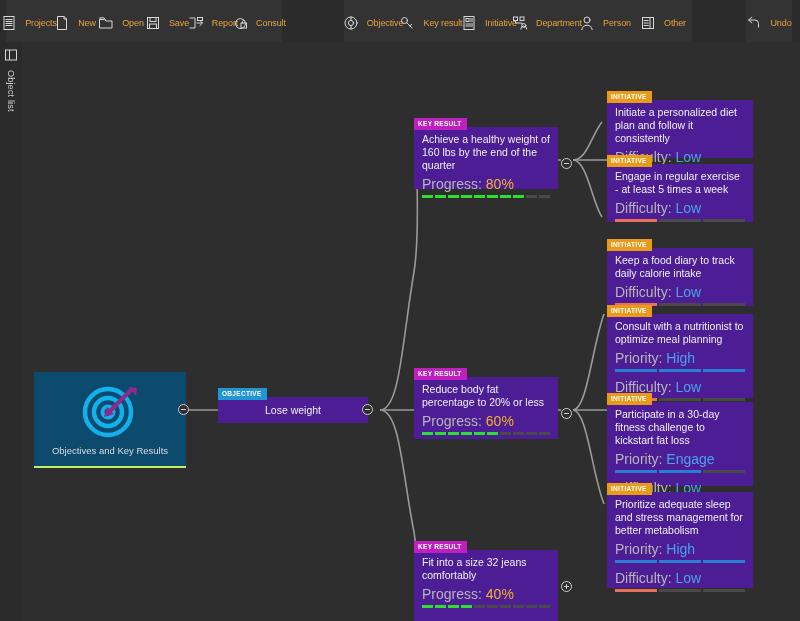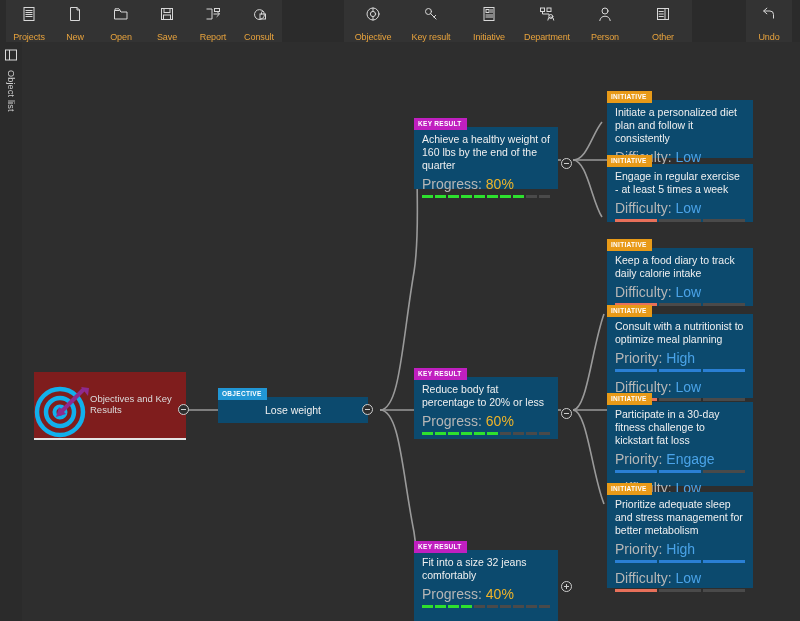--- a/index.html
+++ b/index.html
@@ -15,21 +15,21 @@
   
   .toolbar {
     position:absolute; top:0; left:0; width:800px; height:42px;
     background:#2b2b2b;
     display:flex; align-items:stretch;
   }
   .tb-group { display:flex; align-items:stretch; background:#333333; }
   .tb-group.file { margin-left:6px; }
   .tb-spacer { flex:0 0 auto; }
   .tb-btn {
-    width:46px; display:flex; flex-direction:column;
+    width:46px; display:flex; 
     align-items:center; justify-content:center; gap:8px;
     color:#e8a33d; cursor:pointer; padding-top:3px;
   }
   .tb-btn .ic { height:20px; display:flex; align-items:center; justify-content:center; color:#d8d8d8; }
   .tb-btn .lbl { font-size:9px; color:#e8a33d; white-space:nowrap; letter-spacing:-0.1px; }
   .tb-btn.wide { width:58px; }
   svg { display:block; }
 
   
   .rail {
@@ -47,21 +47,21 @@
 
   
   .canvas {
     position:absolute; left:22px; top:42px;
     width:778px; height:579px;
     background:#2e2e2e; overflow:hidden;
   }
   .edges { position:absolute; left:0; top:0; width:778px; height:579px; pointer-events:none; }
 
   
-  .node { position:absolute; background:#0c4a6e; }
+  .node { position:absolute; background:#4c1d95; }
   .node-title { color:#f0f0f0; font-size:10.5px; line-height:13px; padding:6px 8px 4px 8px; }
   .badge {
     position:absolute; top:-9px; left:0;
     font-size:6.5px; font-weight:bold; color:#ffffff;
     padding:2px 5px 2px 4px; letter-spacing:0.3px;
     line-height:8px;
   }
   .badge.objective { background:#2196d4; }
   .badge.keyresult { background:#c01fc0; }
   .badge.initiative { background:#e89a18; }
@@ -71,23 +71,23 @@
   .metric-label b { color:#f0b429; font-weight:normal; }
   .metric-label b.blue { color:#4aa3e8; }
   .seg-bar { display:flex; gap:2px; margin-top:3px; margin-bottom:5px; }
   .seg { height:3px; flex:1; background:#4a4a4a; }
   .seg.on-green { background:#2ee02e; }
   .seg.on-blue  { background:#2a7fd4; }
   .seg.on-red   { background:#e8705a; }
 
   
   .root-node {
-    position:absolute; background:#7f1d1d;
-    display:flex; flex-direction:row; align-items:center;
-    border-bottom:2px solid #e5e5e5;
+    position:absolute; background:#0c4a6e;
+    display:flex; flex-direction:column; align-items:center;
+    border-bottom:2px solid #bef264;
   }
   .root-icon { margin-top:14px; }
   .root-label { font-size:9.5px; color:#dcdcdc; margin:7px 0 10px 0; }
 
   
   .toggle {
     position:absolute; width:11px; height:11px; border-radius:50%;
     border:1px solid #cfcfcf; background:#2e2e2e;
     cursor:pointer; display:flex; align-items:center; justify-content:center;
   }

